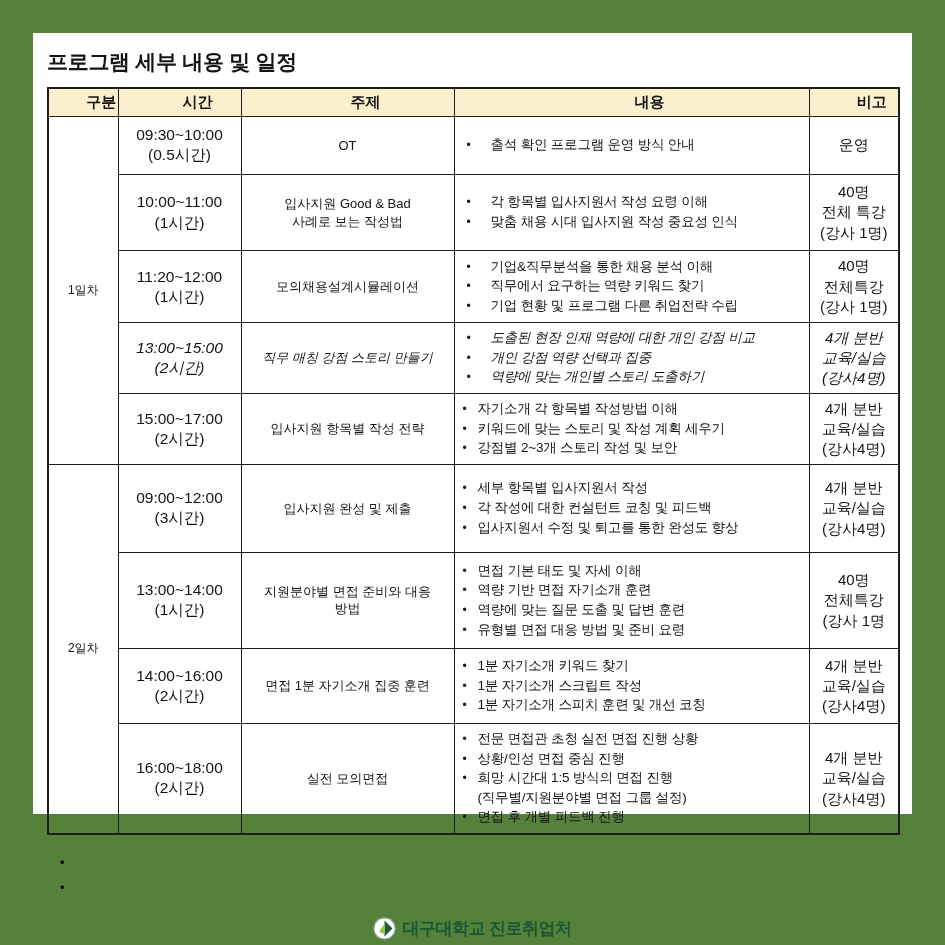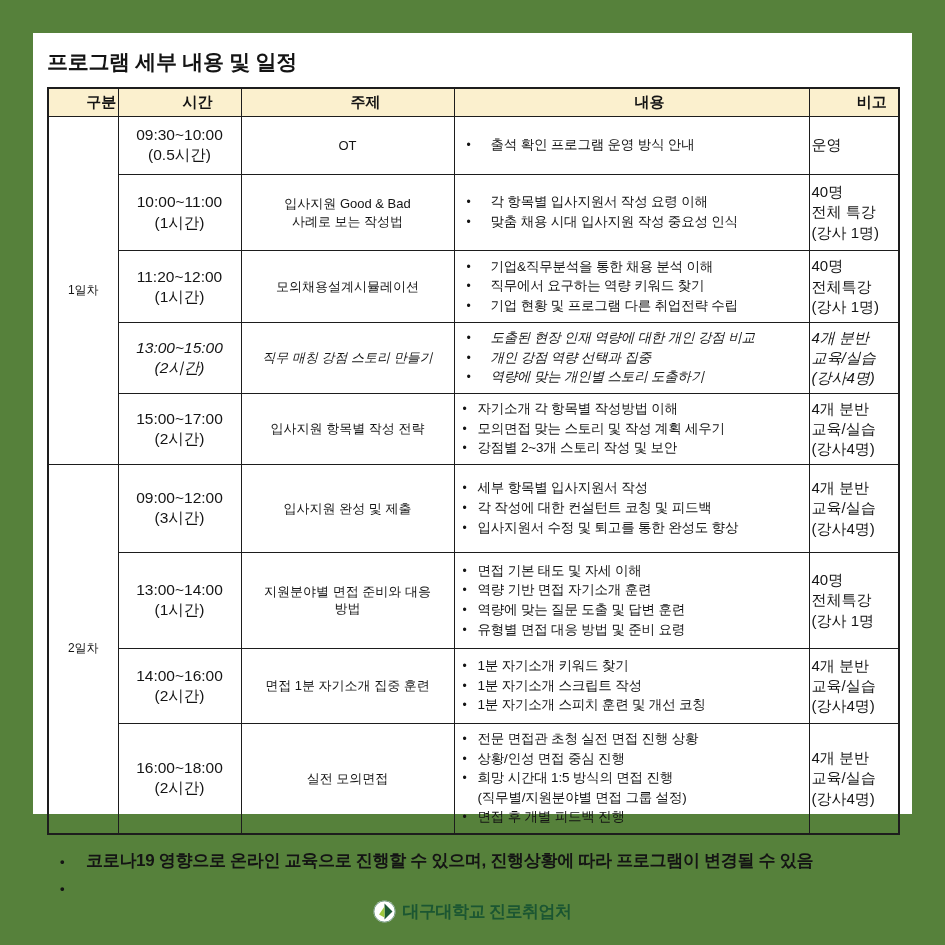--- a/index.html
+++ b/index.html
@@ -81,37 +81,38 @@
   }
   .c-bullet{
     flex:none;
     width:15px;
     font-size:12px;
     padding-top:1px;
   }
   td.content-cell.wide .c-bullet{width:28px;padding-left:4px;}
   .c-text{flex:1;}
   td.note-cell{
+    text-align:center;
     font-size:15px;
     line-height:1.35;
     white-space:pre-line;
     padding:2px;
   }
   .footer-notes{
     margin:13px 0 0 27px;
     font-size:17px;
     font-weight:600;
     letter-spacing:-0.3px;
   }
   .fnote{display:flex;align-items:flex-start;line-height:1.58;}
   .fbullet{flex:none;width:26px;font-size:13px;padding-top:4px;}
   .ftext{white-space:pre-wrap;}
   .logo-band{
     position:absolute;
-    left:0;right:0;bottom:17px;
+    left:0;right:0;bottom:0;
     height:33px;
     display:flex;
     align-items:center;
     justify-content:center;
     gap:6px;
   }
   .logo-text{
     color:var(--logo-green);
     font-size:17px;
     font-weight:700;
@@ -232,21 +233,21 @@
             <div class="time-duration">(2시간)</div>
           </td>
           <td class="topic-cell">입사지원 항목별 작성 전략</td>
           <td class="content-cell">
             <div class="c-line">
               <span class="c-bullet">•</span>
               <span class="c-text">자기소개 각 항목별 작성방법 이해</span>
             </div>
             <div class="c-line">
               <span class="c-bullet">•</span>
-              <span class="c-text">모의면접 맞는 스토리 및 작성 계획 세우기</span>
+              <span class="c-text">키워드에 맞는 스토리 및 작성 계획 세우기</span>
             </div>
             <div class="c-line">
               <span class="c-bullet">•</span>
               <span class="c-text">강점별 2~3개 스토리 작성 및 보안</span>
             </div>
           </td>
           <td class="note-cell">4개 분반
 교육/실습
 (강사4명)</td>
         </tr>
@@ -359,21 +360,20 @@
           <td class="note-cell">4개 분반
 교육/실습
 (강사4명)</td>
         </tr>
       </tbody>
   </table>
 
   <div class="footer-notes">
     <div class="fnote">
       <span class="fbullet">•</span>
-      <span class="ftext">코로나19 영향으로 온라인 교육으로 진행할 수 있으며, 진행상황에 따라 프로그램이 변경될 수 있음</span>
     </div>
     <div class="fnote">
       <span class="fbullet">•</span>
     </div>
   </div>
 </div>
 
 <div class="logo-band">
   <svg width="23" height="23" viewBox="0 0 23 23">
     <circle cx="11.5" cy="11.5" r="11" fill="#ffffff"></circle>

